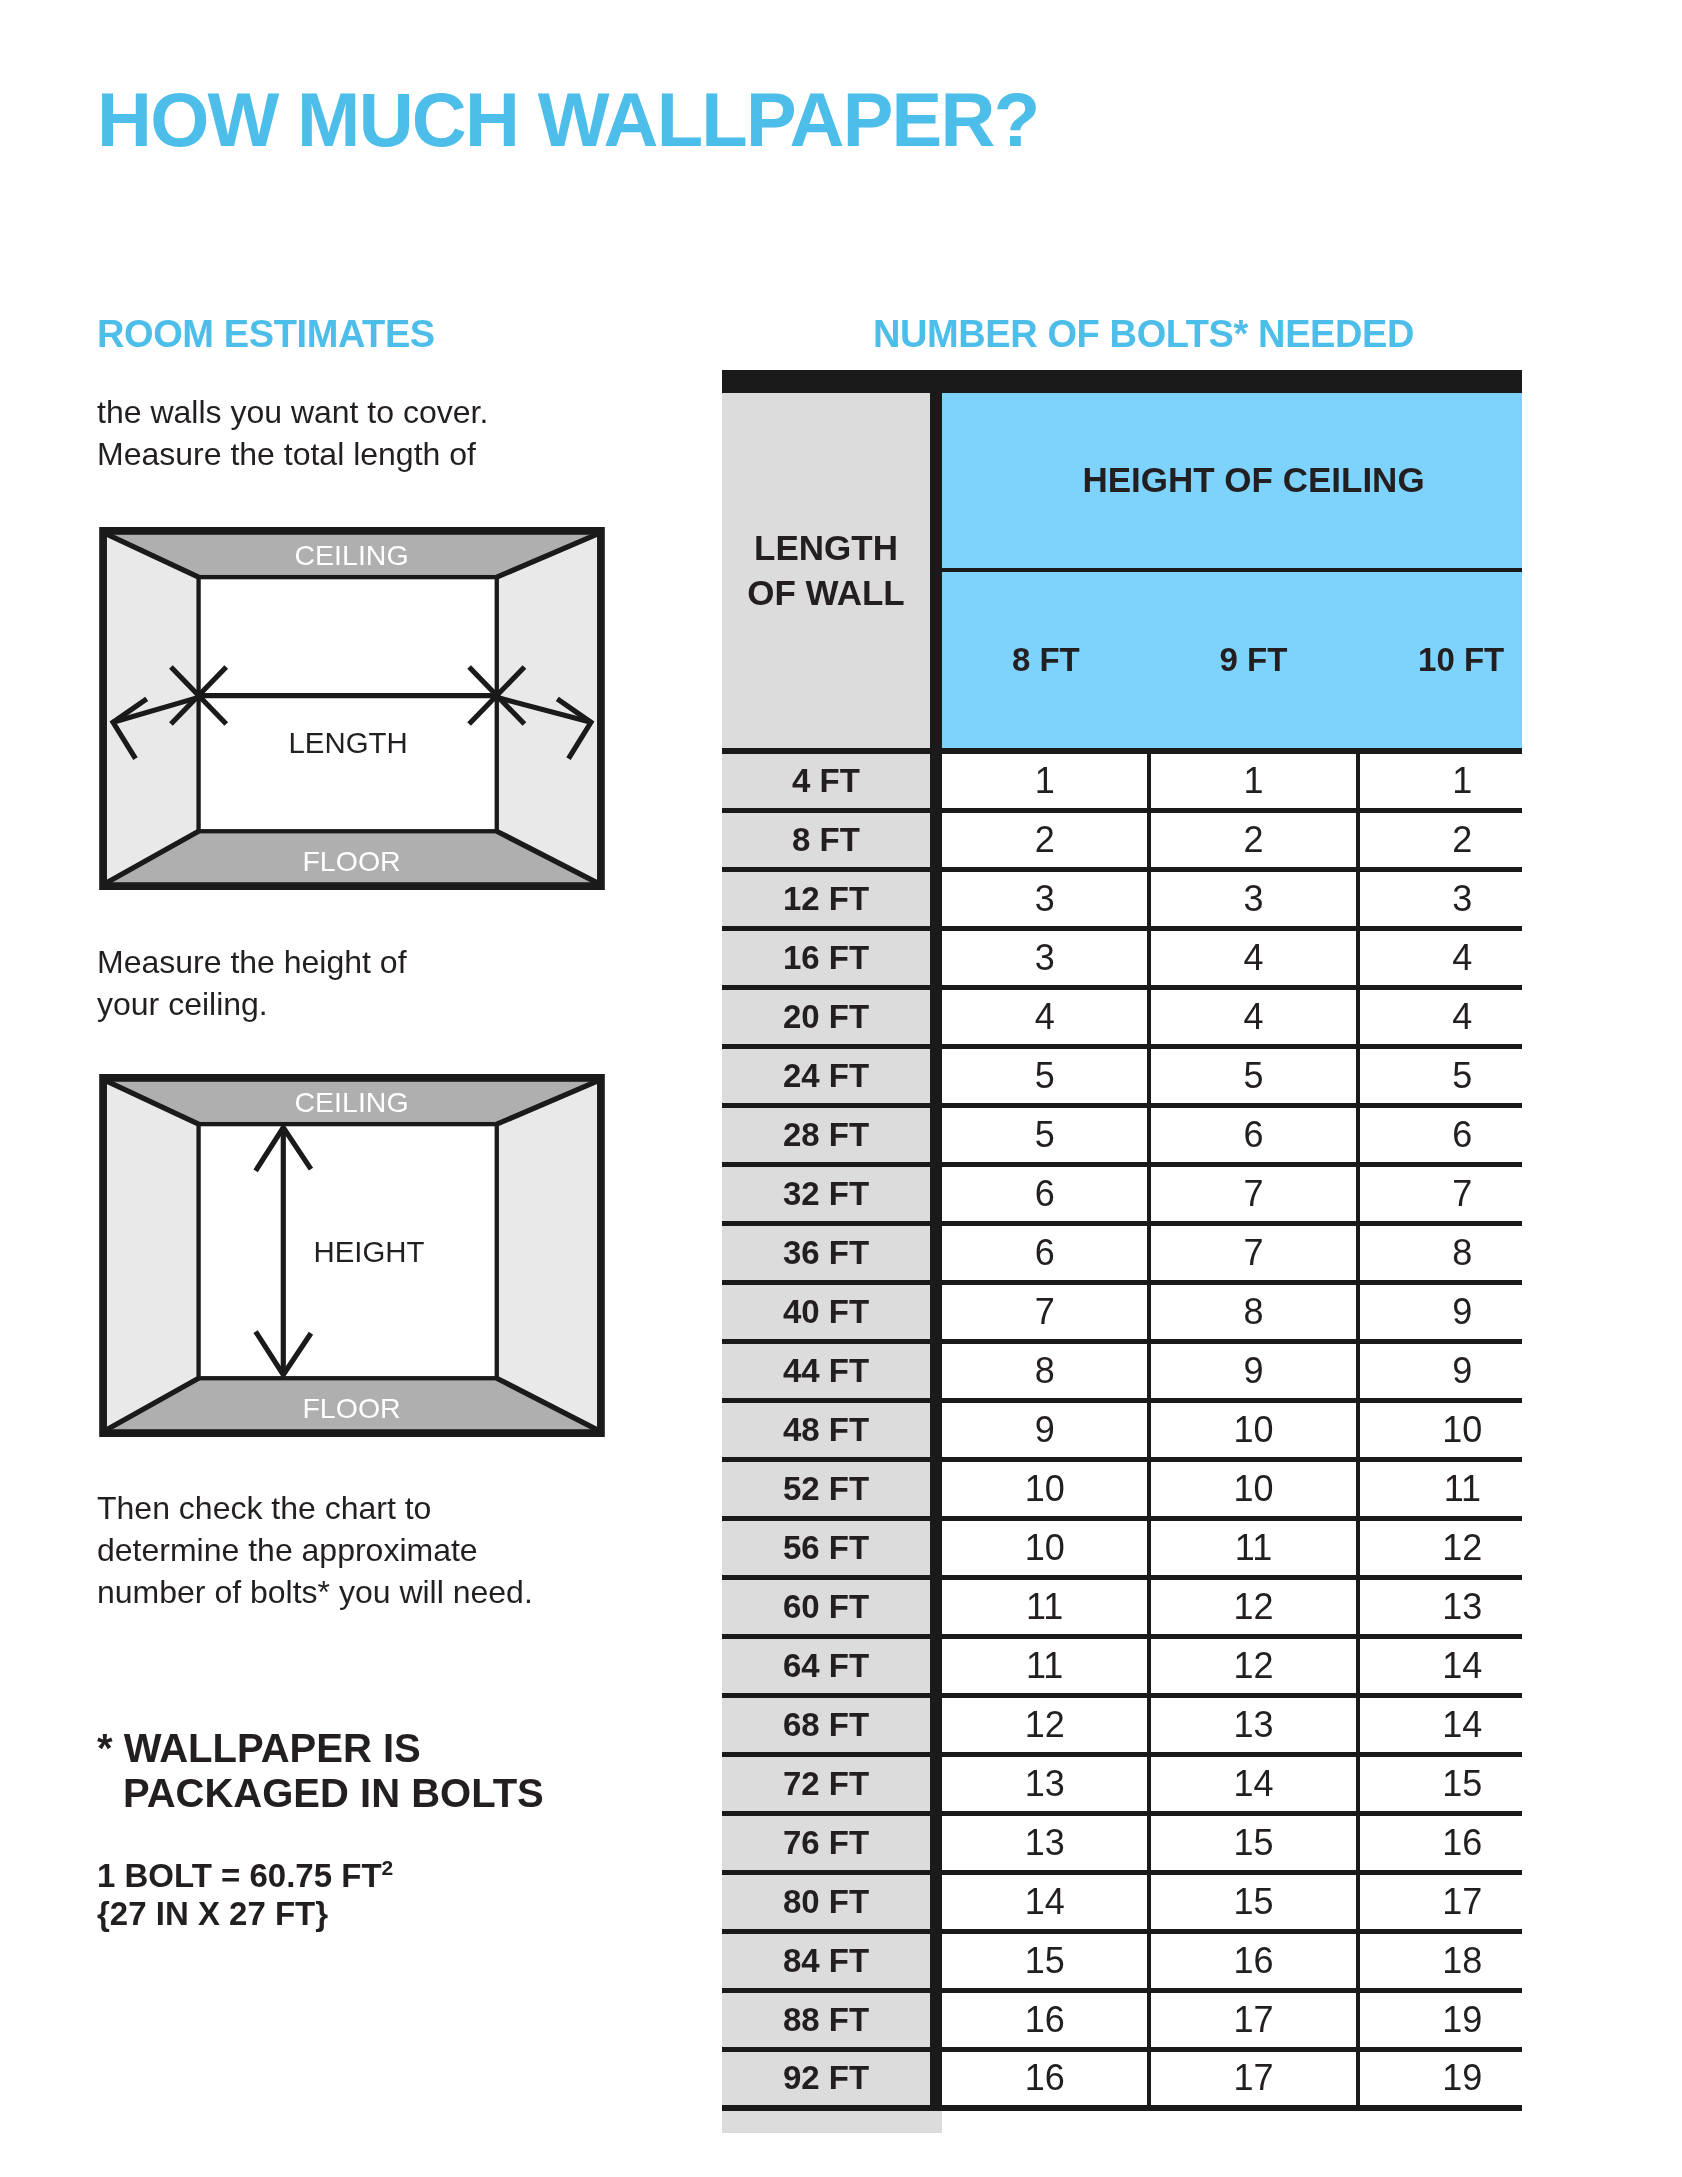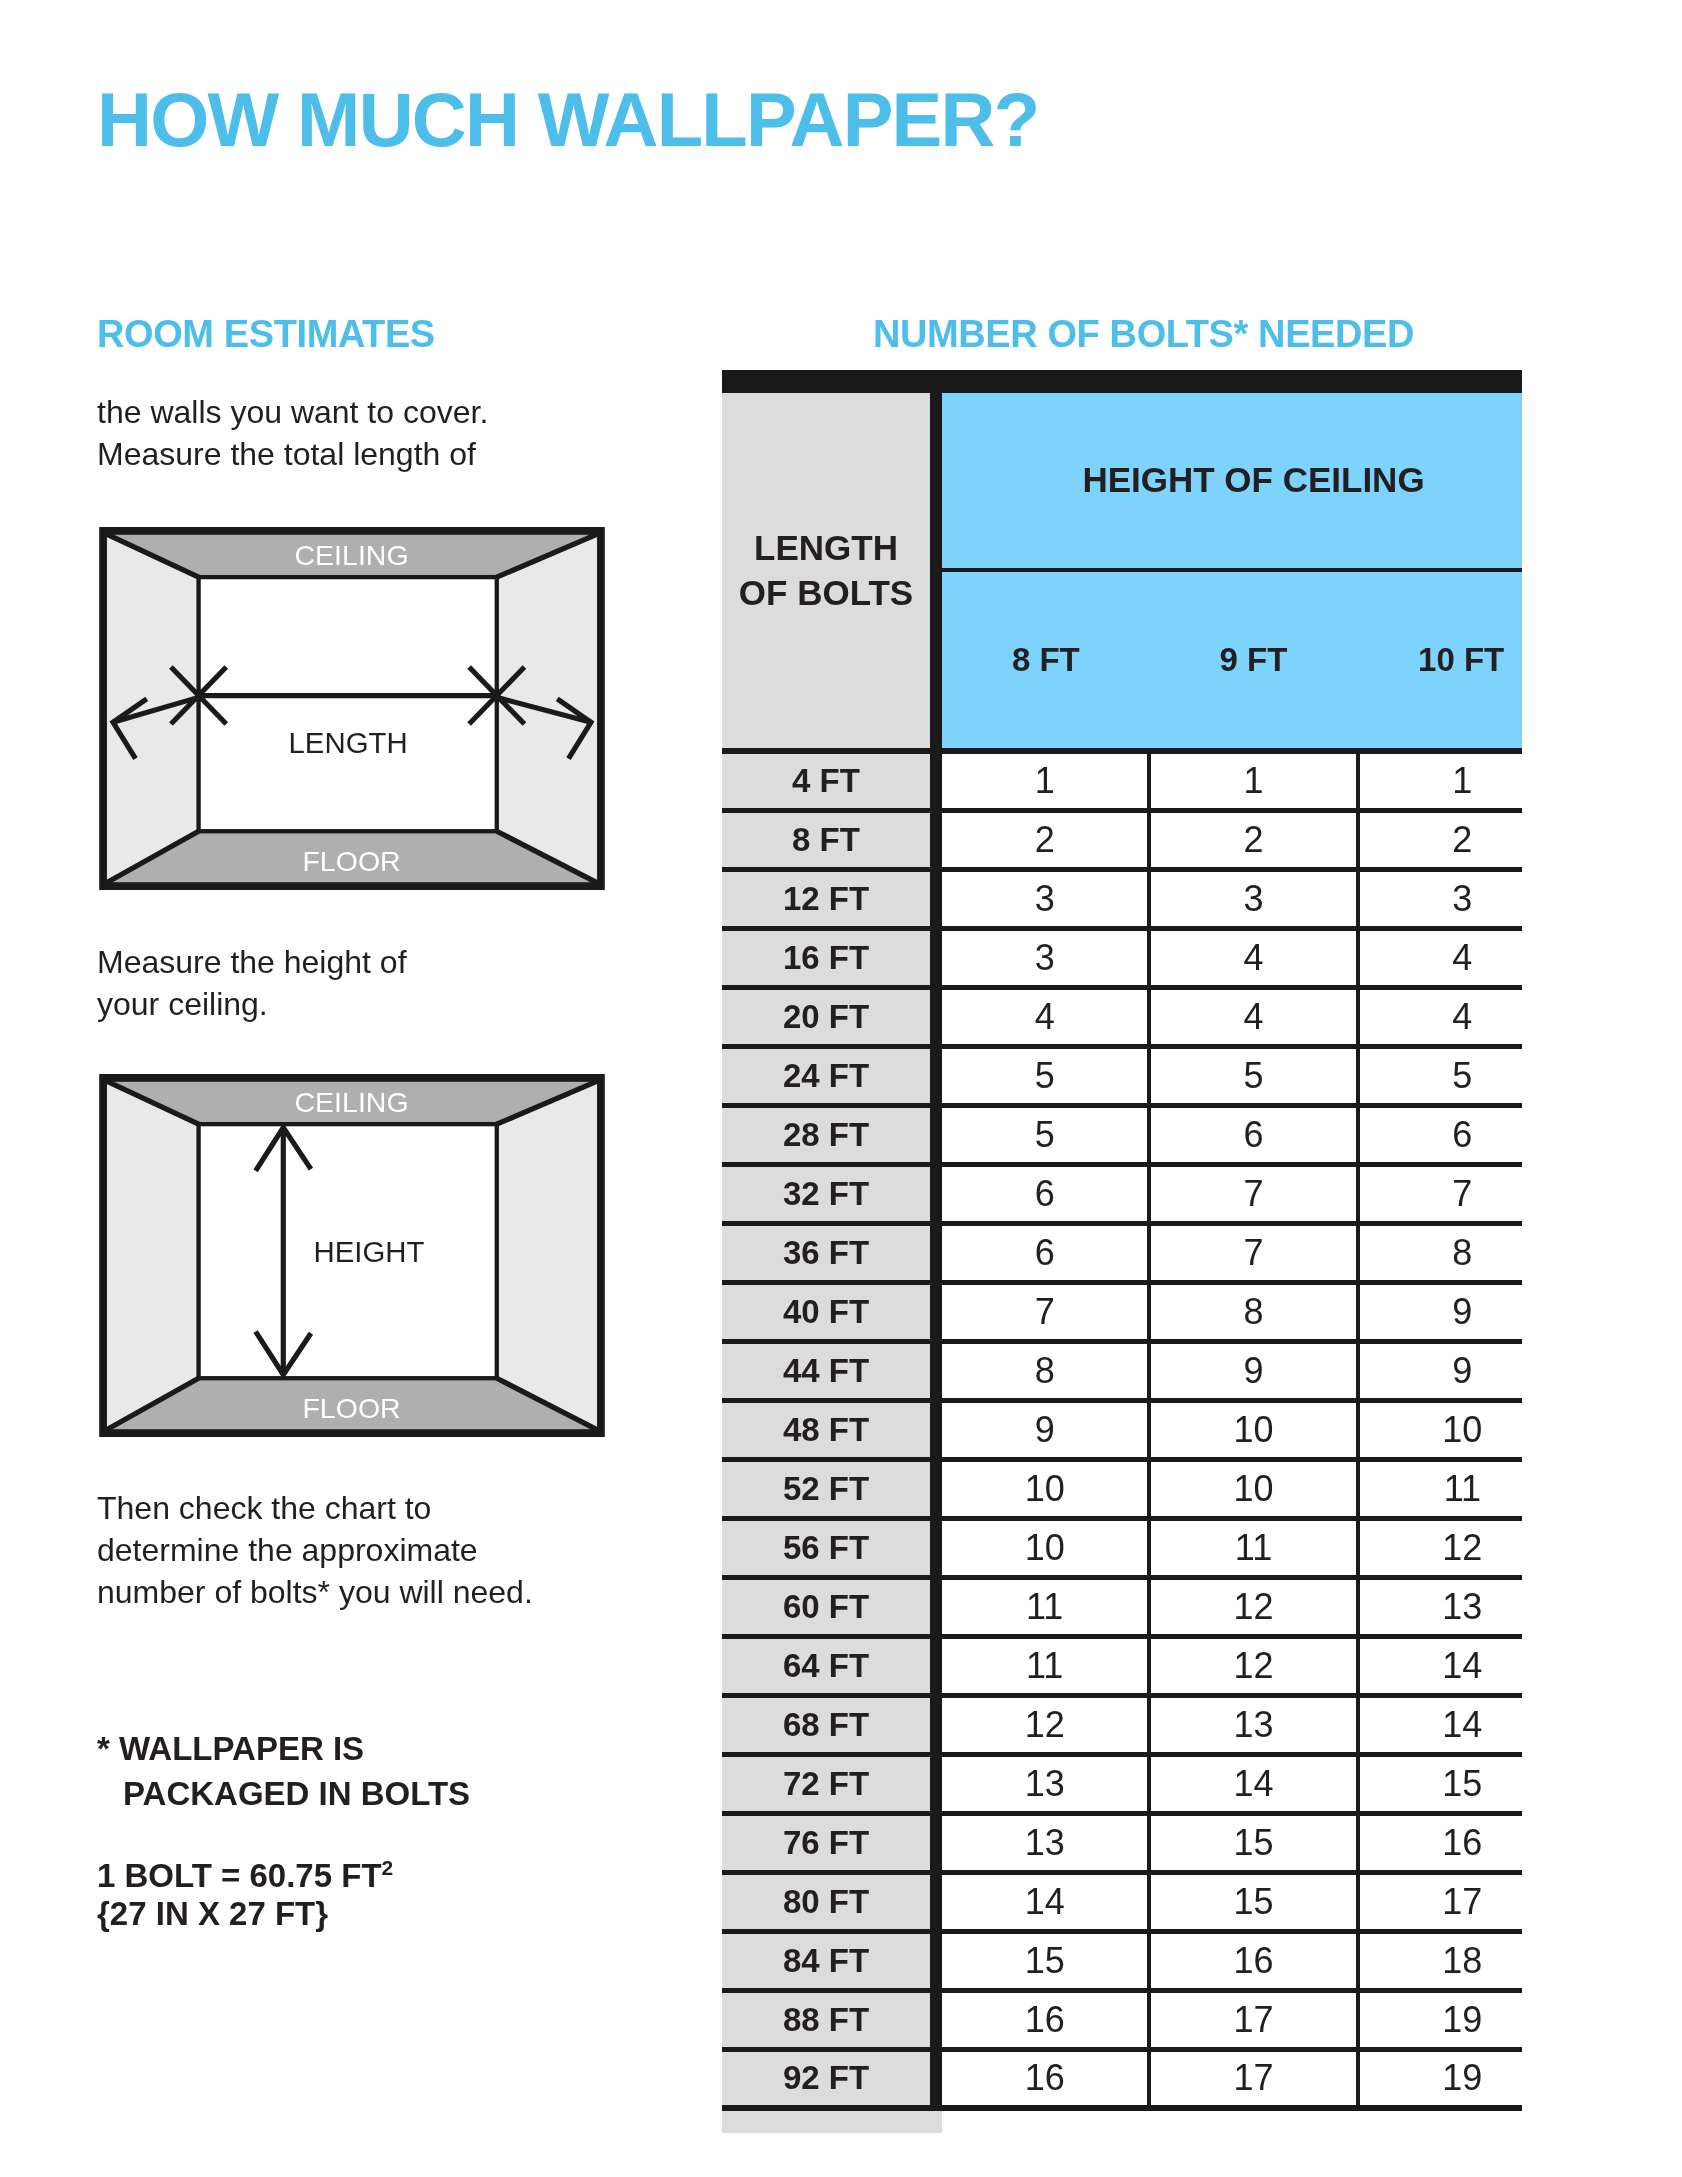--- a/index.html
+++ b/index.html
@@ -27,21 +27,21 @@
   
   .para {
     position:absolute; left:97px;
     font-size:32px; line-height:42px; color:#231F20;
   }
   .p1 { top:391px; }
   .p2 { top:941px; }
   .p3 { top:1487px; }
   .footnote {
     position:absolute; left:97px; top:1726px;
-    font-size:33px; line-height:45px; font-weight:bold; white-space:nowrap;
+    font-size:40px; line-height:45px; font-weight:bold; white-space:nowrap;
   }
   .footnote .indent { padding-left:26px; }
   .boltinfo {
     position:absolute; left:97px; top:1849px;
     font-size:33px; line-height:38px; font-weight:bold; white-space:nowrap;
   }
   .boltinfo sup { font-size:21px; vertical-align:super; }
   
   .diagram { position:absolute; left:99px; width:506px; height:363px; }
   .d1 { top:527px; }
@@ -160,21 +160,21 @@
   <div class="boltinfo">
     <div><span>1 BOLT = 60.75 FT</span><sup>2</sup></div>
     <div>{27 IN X 27 FT}</div>
   </div>
 
   <div class="wp-table">
     <div class="t-topbar"></div>
     <div class="t-header">
       <div class="t-hlabel">
         <div>LENGTH</div>
-        <div>OF BOLTS</div>
+        <div>OF WALL</div>
       </div>
       <div class="t-vsep"></div>
       <div class="t-hdata">
         <div class="t-group">HEIGHT OF CEILING</div>
         <div class="t-thin"></div>
         <div class="t-subs">
           <div class="t-sub">8 FT</div>
           <div class="t-sub">9 FT</div>
           <div class="t-sub">10 FT</div>
         </div>

